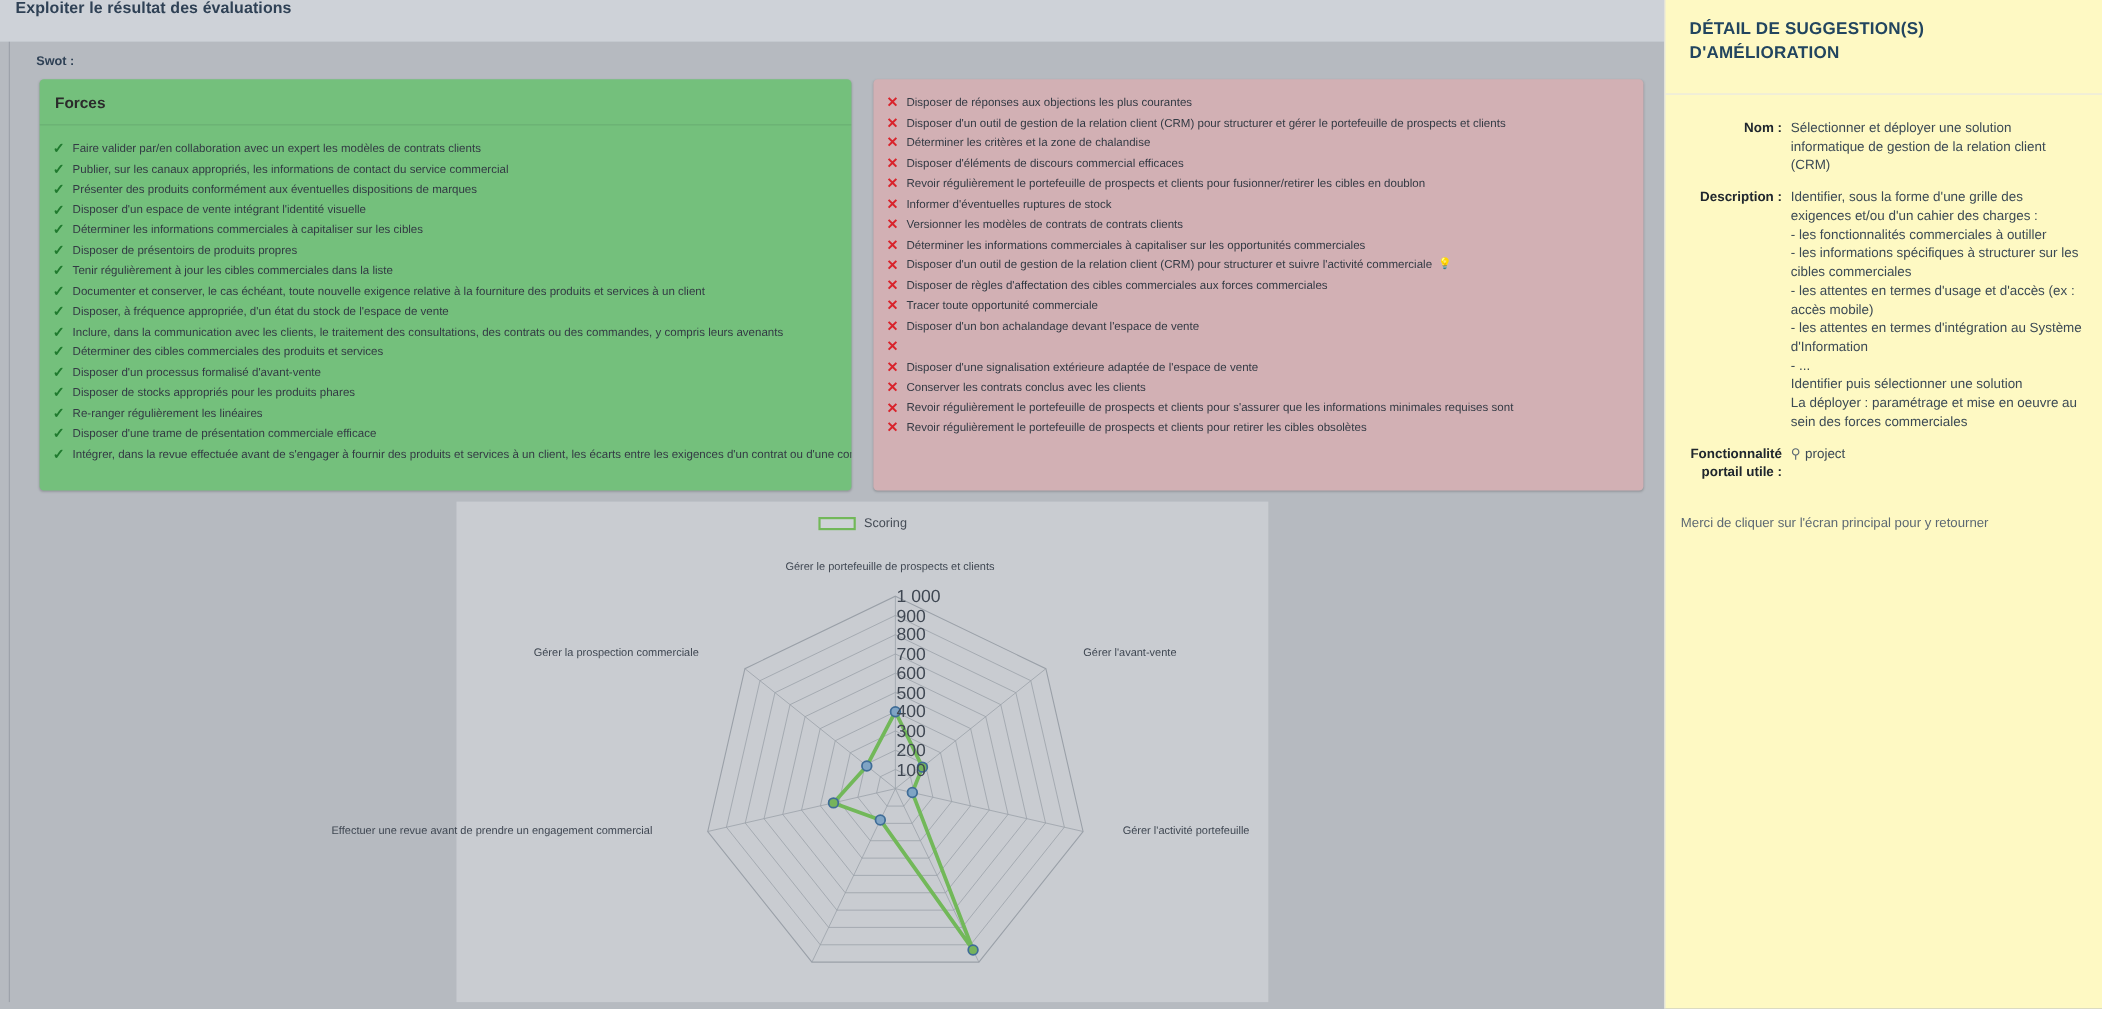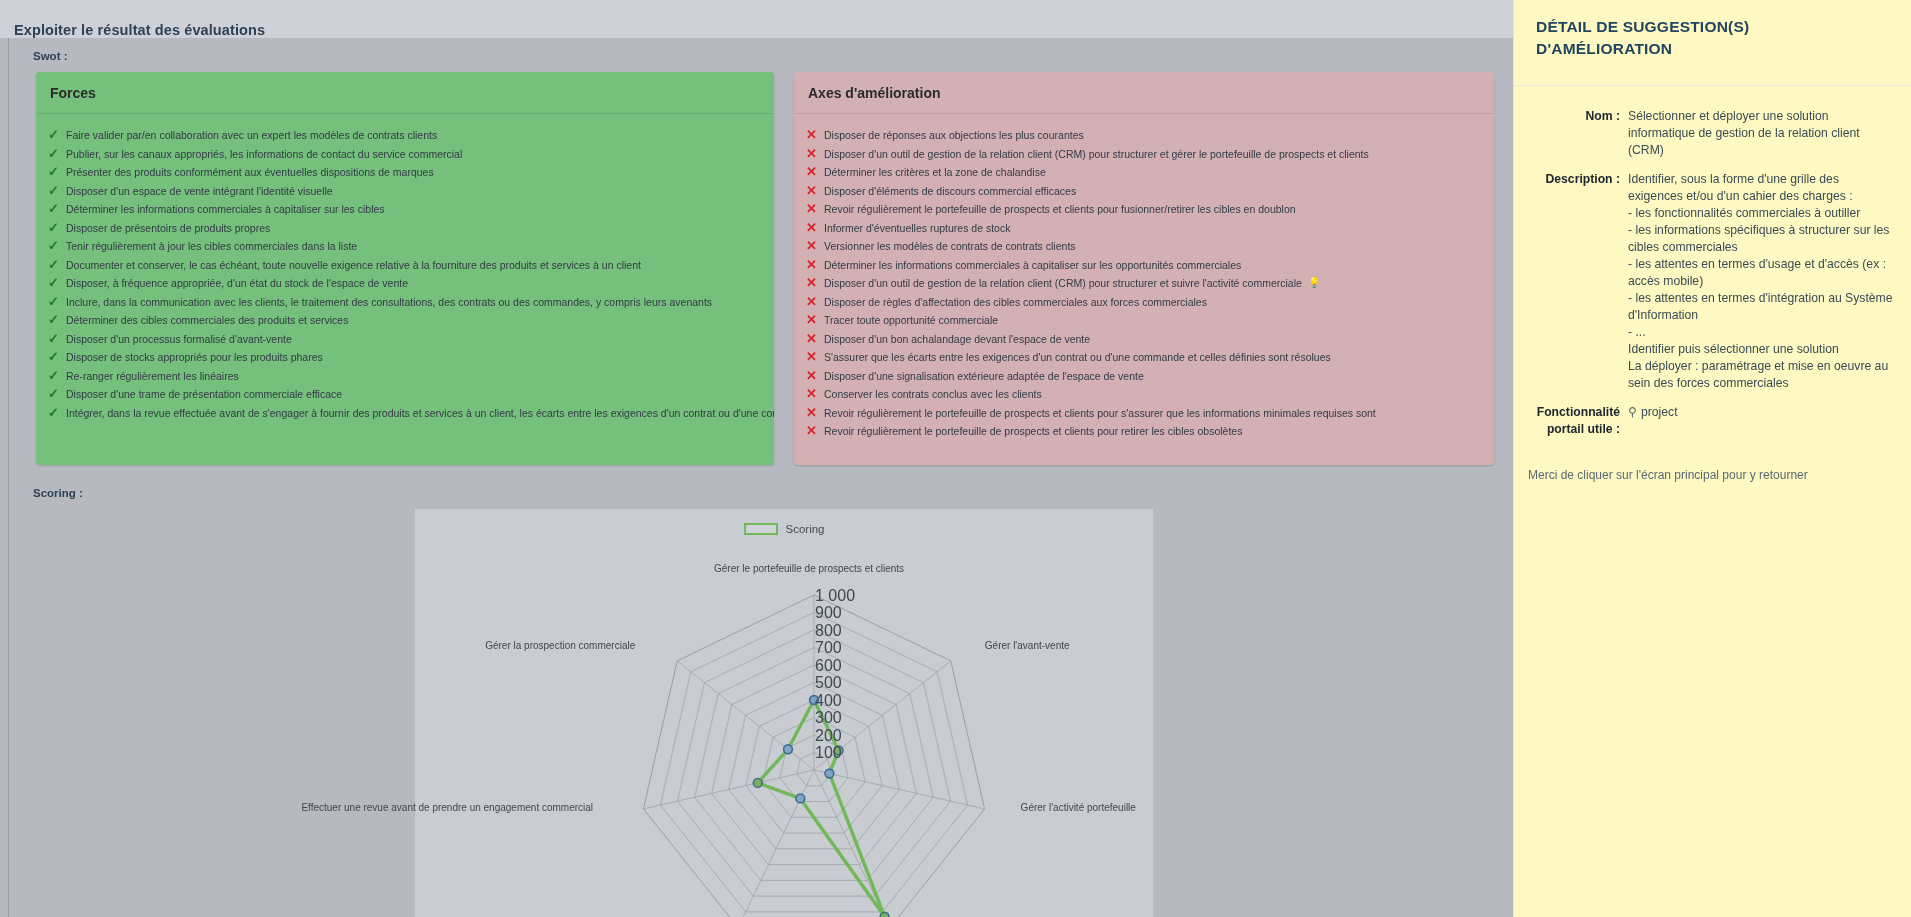--- a/index.html
+++ b/index.html
@@ -17,21 +17,21 @@
   .main-region {
     position: absolute; left: 0; top: 0;
     width: 1513px; height: 917px;
     background: #b6bac0;
     overflow: hidden;
   }
 
   .page-header {
     height: 38px;
     background: #ced2d8;
-    display: flex; align-items: flex-end;
+    display: flex; align-items: flex-start;
     padding-left: 14px;
   }
   .page-title {
     font-size: 14.5px; font-weight: bold; color: #2f4155;
     letter-spacing: 0.1px;
   }
 
   .content-wrap {
     position: relative;
     padding-left: 20px;
@@ -250,21 +250,20 @@
                   <span class="txt">Disposer d'une trame de présentation commerciale efficace</span>
                 </div>
                 <div class="item ok">
                   <span class="glyph">✓</span>
                   <span class="txt">Intégrer, dans la revue effectuée avant de s'engager à fournir des produits et services à un client, les écarts entre les exigences d'un contrat ou d'une commande et celles définies</span>
                 </div>
               </div>
           </div>
 
           <div class="panel axes">
-            <div class="panel-head">Axes d'amélioration</div>
             <div class="panel-body" id="axes-list">
                 <div class="item ko">
                   <span class="glyph">✕</span>
                   <span class="txt">Disposer de réponses aux objections les plus courantes</span>
                 </div>
                 <div class="item ko">
                   <span class="glyph">✕</span>
                   <span class="txt">Disposer d'un outil de gestion de la relation client (CRM) pour structurer et gérer le portefeuille de prospects et clients</span>
                 </div>
                 <div class="item ko">
@@ -303,21 +302,20 @@
                 <div class="item ko">
                   <span class="glyph">✕</span>
                   <span class="txt">Tracer toute opportunité commerciale</span>
                 </div>
                 <div class="item ko">
                   <span class="glyph">✕</span>
                   <span class="txt">Disposer d'un bon achalandage devant l'espace de vente</span>
                 </div>
                 <div class="item ko">
                   <span class="glyph">✕</span>
-                  <span class="txt">S'assurer que les écarts entre les exigences d'un contrat ou d'une commande et celles définies sont résolues</span>
                 </div>
                 <div class="item ko">
                   <span class="glyph">✕</span>
                   <span class="txt">Disposer d'une signalisation extérieure adaptée de l'espace de vente</span>
                 </div>
                 <div class="item ko">
                   <span class="glyph">✕</span>
                   <span class="txt">Conserver les contrats conclus avec les clients</span>
                 </div>
                 <div class="item ko">
@@ -328,21 +326,20 @@
                   <span class="glyph">✕</span>
                   <span class="txt">Revoir régulièrement le portefeuille de prospects et clients pour retirer les cibles obsolètes</span>
                 </div>
               </div>
           </div>
 
         </div>
       </div>
 
       <div class="section scoring-section">
-        <div class="section-label">Scoring :</div>
 
         <div class="chart-shell">
           <div class="legend">
             <div class="legend-swatch"></div>
             <div class="legend-label">Scoring</div>
           </div>
           <div class="radar-holder" id="radar-holder">
             <svg class="radar-svg" id="radar-svg" width="738" height="410">
                 <polygon points="399.0,217.5 412.7,224.1 416.1,238.9 406.6,250.8 391.4,250.8 381.9,238.9 385.3,224.1" fill="none" stroke="#9aa0a8" stroke-width="0.7"></polygon>
                 <polygon points="399.0,200.0 426.4,213.2 433.1,242.8 414.2,266.5 383.8,266.5 364.9,242.8 371.6,213.2" fill="none" stroke="#9aa0a8" stroke-width="0.7"></polygon>

